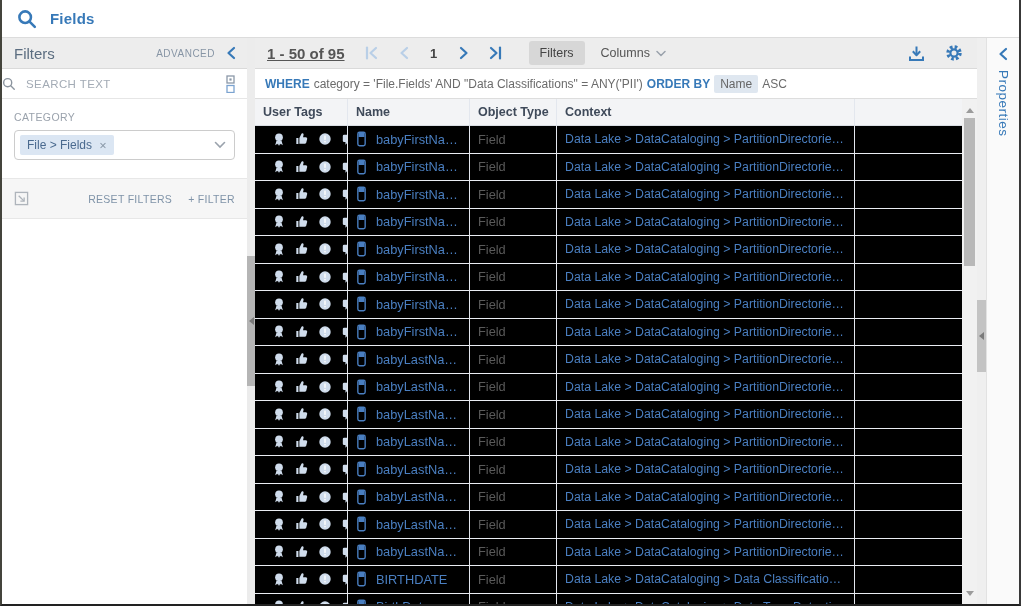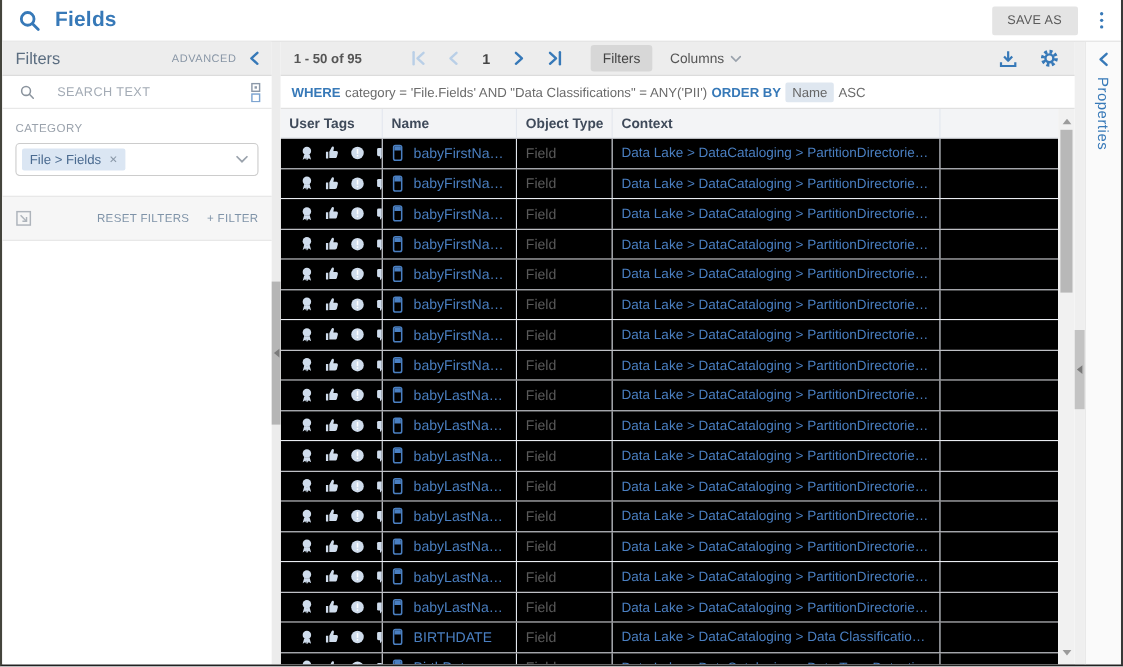--- a/index.html
+++ b/index.html
@@ -3,35 +3,35 @@
 <meta charset="utf-8">
 <style>
   * { margin:0; padding:0; box-sizing:border-box; }
   html,body { width:1021px; height:606px; }
   body { font-family:"Liberation Sans","DejaVu Sans",sans-serif; background:#fff; color:#555; }
   .window { width:1021px; height:606px; border-left:2px solid #44443c; border-right:2px solid #383838; border-bottom:2px solid #222; display:flex; flex-direction:column; overflow:hidden; background:#fff; }
 
   
   .app-header { height:38px; flex:0 0 38px; display:flex; align-items:center; padding:0 10px 0 14px; border-bottom:1px solid #dcdcdc; background:#fff; }
   .app-header .mag { margin-right:12px; display:flex; }
-  .page-title { color:var(--accent); font-size:19px; font-weight:bold; letter-spacing:.2px; }
+  .page-title { color:var(--accent); font-size:15px; font-weight:bold; letter-spacing:.2px; }
   .header-right { margin-left:auto; display:flex; align-items:center; gap:14px; }
   .saveas-btn { background:#e4e4e4; border:none; color:#5a5a5a; font-family:inherit; font-size:11.5px; padding:7px 14px; border-radius:2px; cursor:pointer; letter-spacing:.3px; }
   .kebab { display:flex; flex-direction:column; gap:2.5px; padding:2px 6px; cursor:pointer; }
   .kebab i { width:3.5px; height:3.5px; border-radius:50%; background:var(--accent); }
 
   
   .body { flex:1; display:flex; min-height:0; }
 
   
   .sidebar { width:245px; flex:0 0 245px; display:flex; flex-direction:column; background:#fff; }
   .sidebar-toolbar { height:31px; flex:0 0 31px; background:#ededed; border-bottom:1px solid #dadada; display:flex; align-items:center; padding:0 10px 0 12px; }
   .filters-heading { color:#5b6d80; font-size:15px; }
   .advanced { margin-left:auto; color:#8795a5; font-size:10px; letter-spacing:.5px; margin-right:10px; cursor:pointer; }
-  .search-row { height:30px; flex:0 0 30px; border-bottom:1px solid #e6e6e6; display:flex; align-items:center; padding:0 10px 0 16px; gap:20px; }
+  .search-row { height:30px; flex:0 0 30px; border-bottom:1px solid #e6e6e6; display:flex; align-items:center; padding:0 10px 0 0; gap:10px; }
   .search-input { border:none; outline:none; flex:1; font-family:inherit; font-size:11.5px; letter-spacing:.4px; color:#555; }
   .search-input::placeholder { color:#a3abb5; }
   .filter-sections { padding:12px 12px 4px 12px; }
   .f-label { color:#9aa2ac; font-size:10.5px; letter-spacing:.4px; margin-bottom:7px; }
   .f-label-row { display:flex; align-items:center; margin:16px 0 7px 0; }
   .f-label-strong { color:var(--accent); font-size:11px; font-weight:bold; letter-spacing:.3px; }
   .sort-icon { color:var(--accent); font-size:11px; margin:0 4px 0 6px; }
   .sort-icon::before { content:"⇅"; }
   .equals-any { color:var(--accent); font-size:11.5px; }
   .section-x { margin-left:auto; color:#b9bec5; font-size:10px; cursor:pointer; }
@@ -49,21 +49,21 @@
   .splitter.left { width:8px; }
   .splitter.right { width:9px; background:#efefef; }
   .split-handle { position:absolute; left:0; width:100%; background:#b5b5b5; display:flex; align-items:center; justify-content:center; cursor:col-resize; }
   .splitter.left .split-handle { top:218px; height:130px; }
   .splitter.right .split-handle { top:262px; height:72px; background:#c3c3c3; }
   .tri-left { width:0; height:0; border-top:4px solid transparent; border-bottom:4px solid transparent; border-right:5px solid #7a7a7a; }
 
   
   .main { flex:1; min-width:0; display:flex; flex-direction:column; }
   .toolbar { height:31px; flex:0 0 31px; background:#ededed; border-bottom:1px solid #dadada; display:flex; align-items:center; padding:0 14px 0 12px; gap:6px; }
-  .range-text { color:#555; font-size:12px; font-weight:bold; margin-right:32px; }
+  .range-text { color:#555; font-size:15px; font-weight:bold; margin-right:8px;text-decoration:underline; }
   .pg-btn { display:flex; align-items:center; justify-content:center; width:26px; height:22px; cursor:pointer; }
   .page-num { color:#444; font-size:13px; font-weight:bold; width:22px; text-align:center; }
   .filters-btn { margin-left:14px; background:#d7d7d7; border:none; border-radius:3px; color:#444; font-family:inherit; font-size:12.5px; padding:5px 11px; cursor:pointer; }
   .columns-btn { margin-left:10px; background:none; border:none; color:#555; font-family:inherit; font-size:12.5px; display:flex; align-items:center; gap:6px; cursor:pointer; }
   .toolbar-right { margin-left:auto; display:flex; align-items:center; gap:20px; }
   .tool-icon { display:flex; cursor:pointer; }
 
   
   .query-bar { height:30px; flex:0 0 30px; border-bottom:1px solid #ddd; display:flex; align-items:center; padding:0 10px; font-size:12px; color:#6b6b6b; gap:4px; white-space:nowrap; overflow:hidden; }
   .kw { color:var(--accent); font-weight:bold; }
@@ -109,28 +109,20 @@
 <div class="window">
 
   <header class="app-header">
     <span class="mag">
       <svg width="22" height="22" viewBox="0 0 24 24">
           <circle cx="10" cy="10" r="6.3" fill="none" stroke="#3779b8" stroke-width="2.8"></circle>
           <line x1="14.8" y1="14.8" x2="20.5" y2="20.5" stroke="#3779b8" stroke-width="2.8" stroke-linecap="round"></line>
         </svg>
     </span>
     <h1 class="page-title">Fields</h1>
-    <div class="header-right">
-      <button class="saveas-btn">SAVE AS</button>
-      <span class="kebab">
-          <i></i>
-          <i></i>
-          <i></i>
-        </span>
-    </div>
   </header>
 
   <div class="body">
 
     <aside class="sidebar">
       <div class="sidebar-toolbar">
         <span class="filters-heading">Filters</span>
         <span class="advanced">ADVANCED</span>
         <span>
           <svg width="12" height="14" viewBox="0 0 12 14">

